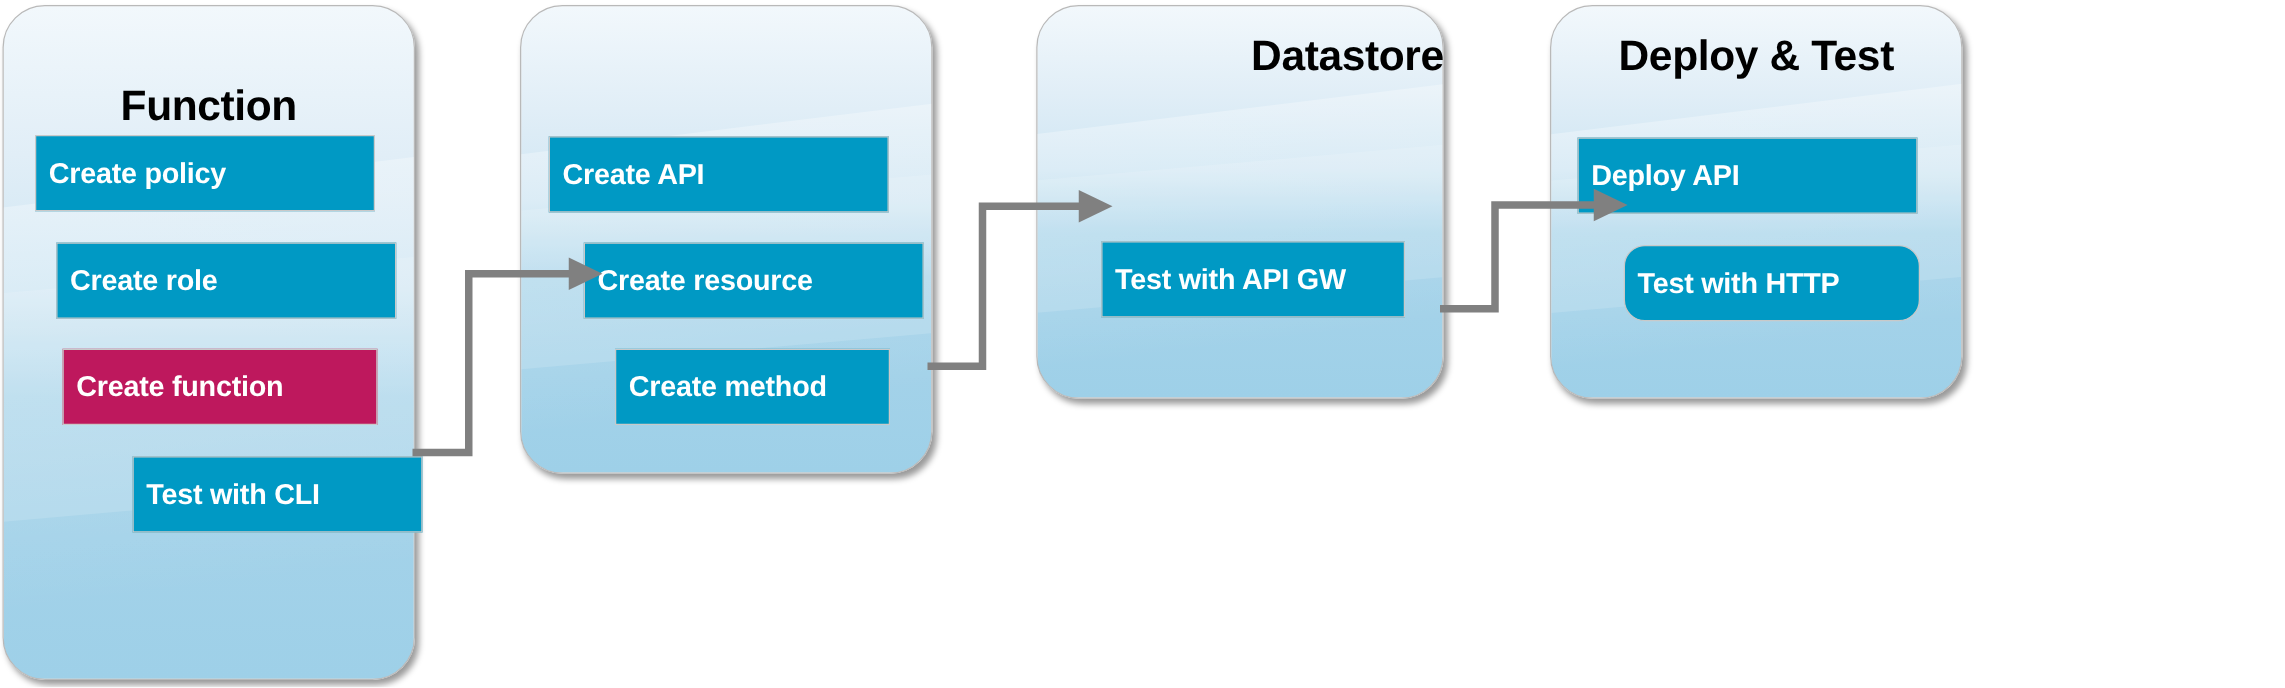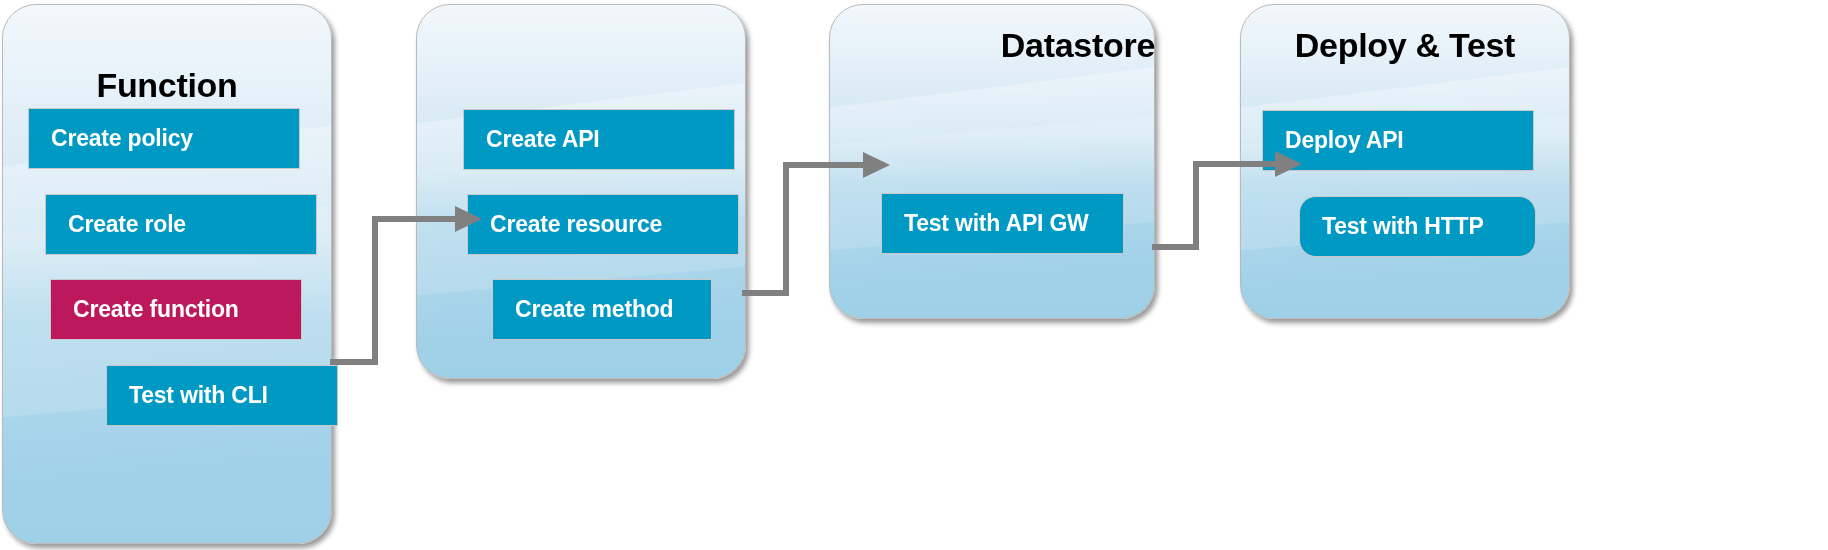--- a/index.html
+++ b/index.html
@@ -66,21 +66,21 @@
   .step {
     position: absolute;
     background: #0099c4;
     border: 1px solid #c9c9c9;
     box-sizing: border-box;
     display: flex;
     align-items: center;
     color: #ffffff;
     font-weight: bold;
     font-size: 23px;
-    padding-left: 22px;
+    padding-left: 10px;
     white-space: nowrap;
     letter-spacing: -0.2px;
   }
   .step.highlight {
     background: #be185d;
   }
 
   
   .connector {
     position: absolute;
@@ -101,21 +101,21 @@
   <div class="step" style="left:28px; top:108px; width:272px; height:61px;">Create policy</div>
   <div class="step" style="left:45px; top:194px; width:272px; height:61px;">Create role</div>
   <div class="step highlight" style="left:50px; top:279px; width:252px; height:61px;">Create function</div>
   <div class="step" style="left:69px; top:365px; width:232px; height:61px;margin-left:37px;">Test with CLI</div>
 
   <div class="panel" style="left:416px; top:4px; width:330px; height:375px;">
     <div class="swoosh"></div>
     <div class="swoosh2"></div>
   </div>
 
-  <div class="step" style="left:439px; top:109px; width:272px; height:61px;margin-left:24px;">Create API</div>
+  <div class="step" style="left:439px; top:109px; width:272px; height:61px;">Create API</div>
   <div class="step" style="left:467px; top:194px; width:272px; height:61px;">Create resource</div>
   <div class="step" style="left:492px; top:279px; width:220px; height:61px;">Create method</div>
 
   <div class="panel" style="left:829px; top:4px; width:326px; height:315px;">
     <div class="swoosh"></div>
     <div class="swoosh2"></div>
   </div>
   <div class="panel-title" style="left:829px; top:26px; width:326px;text-align:right;">Datastore</div>
 
   <div class="step" style="left:881px; top:193px; width:243px; height:61px;">Test with API GW</div>

